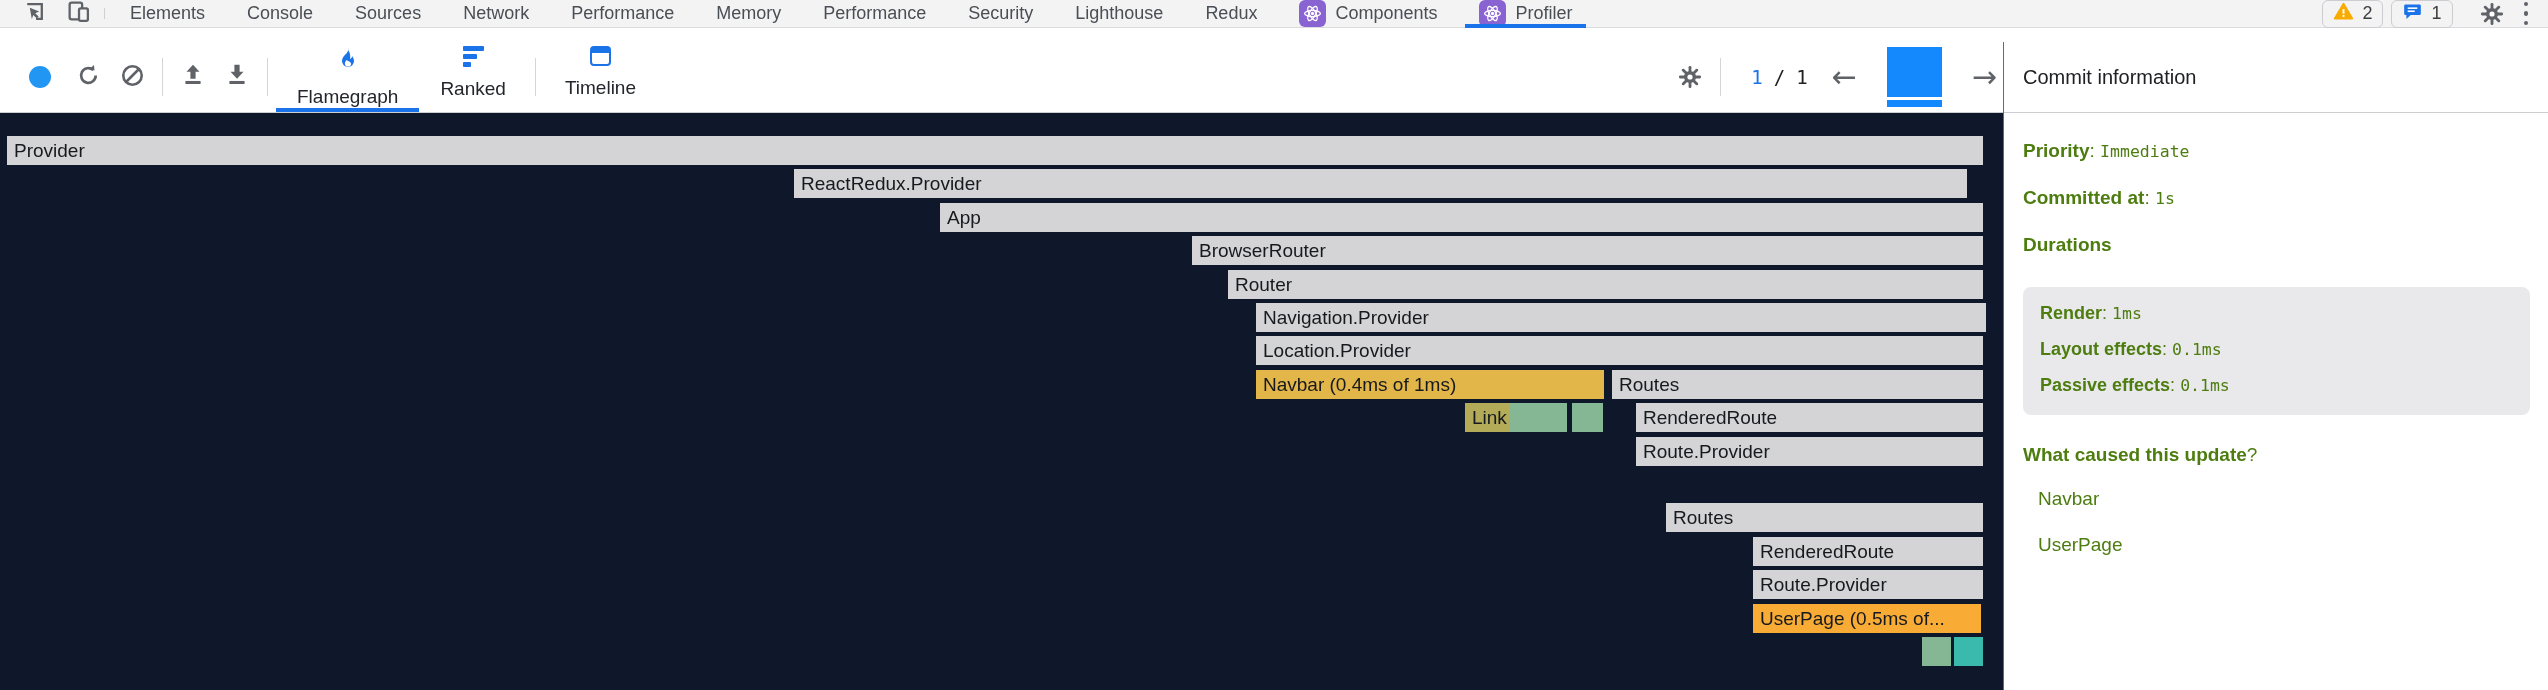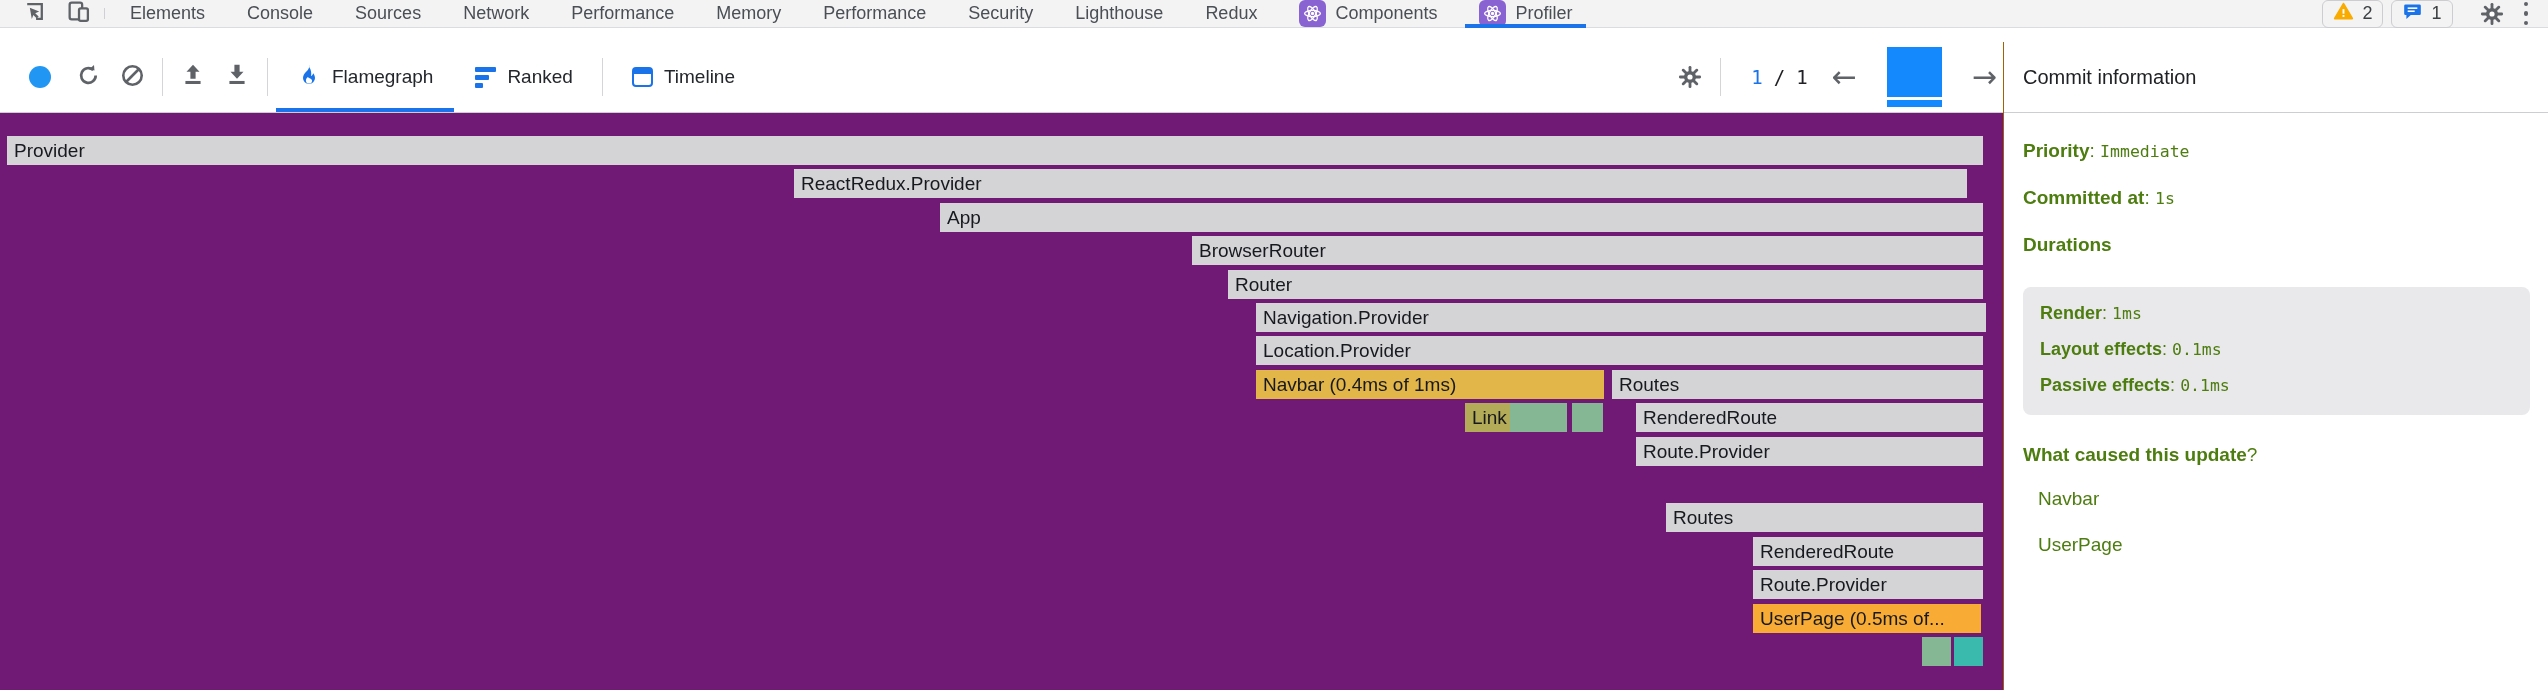--- a/index.html
+++ b/index.html
@@ -22,38 +22,38 @@
   .dots { display:flex; flex-direction:column; align-items:center; padding:0 10px; }
   .dots i { width:4.5px; height:4.5px; border-radius:50%; background:#5f6368; margin:2.4px 0; }
 
   
   .ptoolbar { position:absolute; top:42px; left:0; width:2003px; height:71px; background:#fff;
               border-bottom:1px solid #ccced1; display:flex; align-items:center; }
   .record-dot { width:22px; height:22px; border-radius:50%; background:#2196f3; margin:0 15px 0 29px; flex:none; }
   .icbtn { display:flex; align-items:center; justify-content:center; width:44px; height:44px; flex:none; }
   .tdiv { width:1px; height:38px; background:#d5d5d8; margin:0 8px; flex:none; }
   .view-tab { height:100%; display:flex; align-items:center; gap:11px; padding:4px 21px 0 21px;
-              font-size:19px; color:#23262b; border-bottom:4px solid transparent; white-space:nowrap; }
+              font-size:19px; color:#23262b; border-bottom:4px solid transparent; white-space:nowrap;flex-direction:column; }
   .view-tab.active { border-bottom-color:#1a73e8; }
   .ricon { display:flex; flex-direction:column; gap:3px; }
   .ricon i { display:block; height:5px; background:#1a73e8; border-radius:1px; }
   .ricon i:nth-child(1){ width:21px; } .ricon i:nth-child(2){ width:14px; } .ricon i:nth-child(3){ width:8px; }
   .calicon { width:21px; height:20px; border:2.5px solid #1a73e8; border-top-width:7px; border-radius:4px; }
   .tbright { margin-left:auto; display:flex; align-items:center; height:100%; }
   .gear-svg { display:block; }
   .pager { font-family:"DejaVu Sans Mono","Liberation Mono",monospace; font-size:19px; color:#202124;
            display:flex; gap:11px; margin:0 18px 0 22px; }
   .pager .cur { color:#1a73e8; }
   .navarrow { font-family:"DejaVu Sans", sans-serif; font-size:30px; color:#5f6368; line-height:1; padding:0 6px; }
   .commit-box { width:55px; margin:0 24px; display:flex; flex-direction:column; }
   .commit-box .cb-main { height:50px; background:#1389fd; }
   .commit-box .cb-strip { height:7px; background:#1389fd; margin-top:3px; }
 
   
-  .flamegraph { position:absolute; top:113px; left:0; width:2003px; height:577px; background:#701a75; overflow:hidden; }
+  .flamegraph { position:absolute; top:113px; left:0; width:2003px; height:577px; background:#0f172a; overflow:hidden; }
   .fbar { position:absolute; height:29px; line-height:29px; font-size:19px; color:#16191d;
           padding-left:7px; overflow:hidden; white-space:nowrap; cursor:default; }
 
   
   .sidepanel { position:absolute; top:42px; left:2003px; width:545px; height:648px; background:#fff;
                border-left:1px solid #a16207; }
   .sp-header { height:71px; border-bottom:1px solid #ccced1; display:flex; align-items:center;
                padding-left:19px; font-size:20px; color:#202124; }
   .sp-body { padding:27px 18px 0 19px; color:#4d7c0f; }
   .info-line { font-size:19px; margin-bottom:25px; }

